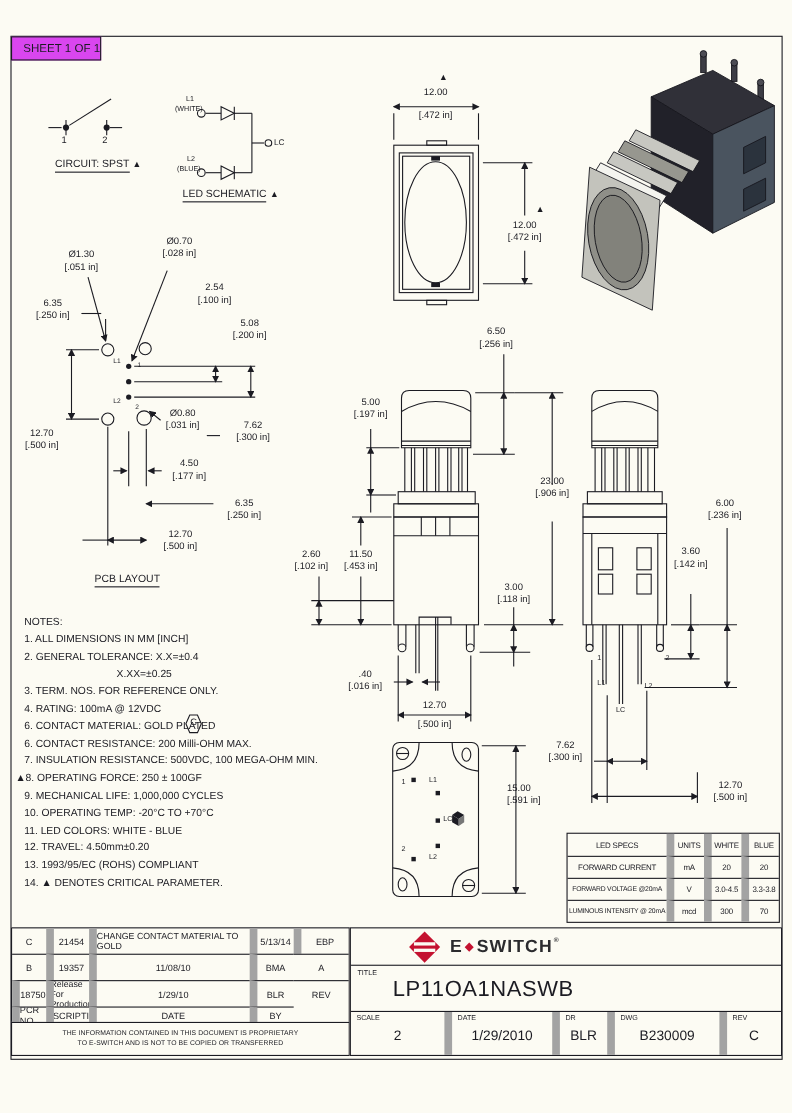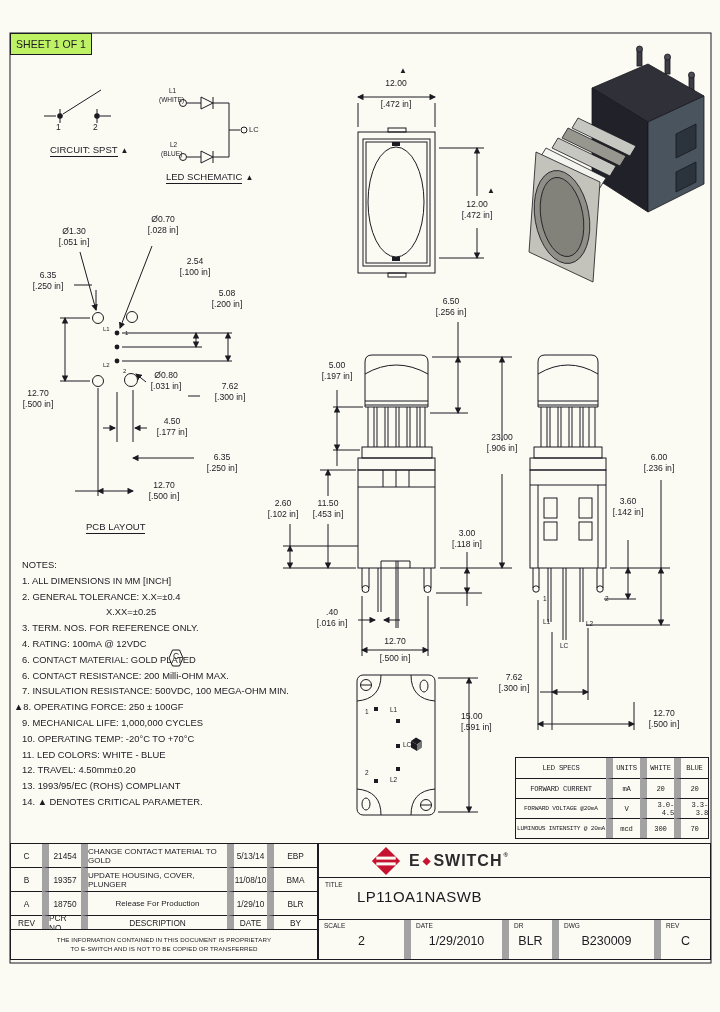--- a/index.html
+++ b/index.html
@@ -10,22 +10,22 @@
   .lineart .f{fill:#1b1b22;stroke:none;}
   .lineart .f2{fill:#777;stroke:none;}
   .iso *{stroke:#16161c;stroke-width:0.8;}
   .txt{position:absolute;z-index:2;white-space:nowrap;}
   .dim{position:absolute;z-index:2;text-align:center;font-size:8.6px;line-height:11px;white-space:nowrap;}
   .dim div{white-space:nowrap;}
   .lbl{font-size:9.5px;}
   .ulbl{border-bottom:1px solid #1b1b22;padding-bottom:1px;}
   .crit{font-size:8px;margin-left:3px;}
   .tiny{font-size:6.5px;}
-  .sheetbox{left:10px;top:33px;width:80px;height:20px;border:1.2px solid #1b1b22;background:#bef264;
-    font-size:10.5px;line-height:20px;text-align:center;z-index:3;position:absolute;}
+  .sheetbox{left:10px;top:33px;width:80px;height:20px;border:1.2px solid #1b1b22;background:#d946ef;
+    font-size:10.5px;line-height:20px;text-align:right;z-index:3;position:absolute;}
   .notes{position:absolute;left:22px;top:557px;z-index:2;font-size:9.4px;line-height:15.8px;}
   .notes .tol2{padding-left:84px;}
   .notes .n8{margin-left:-8px;}
   .hexC{position:absolute;left:169px;top:651px;width:14px;z-index:3;font-size:8.5px;text-align:center;}
   
   .revtable{position:absolute;left:10px;top:843px;width:306px;height:86px;z-index:3;
     display:grid;grid-template-columns:31px 39px 146px 40px 1fr;grid-template-rows:23px 24px 24px 1fr;
     border:1.3px solid #1b1b22;font-size:8.3px;background:#fcfbf3;}
   .revtable div{display:flex;align-items:center;justify-content:center;overflow:hidden;}
   .bl{border-left:7px solid #a3a3a3;}
@@ -35,30 +35,30 @@
     letter-spacing:0.1px;background:#fcfbf3;}
   
   .titleblock{position:absolute;left:318px;top:843px;width:393px;height:117px;z-index:3;border:1.4px solid #1b1b22;
     background:#fcfbf3;box-sizing:border-box;display:flex;flex-direction:column;}
   .logorow{height:33px;border-bottom:1px solid #1b1b22;display:flex;align-items:center;padding-left:52px;}
   .logotext{font-size:16px;font-weight:bold;letter-spacing:1px;color:#2b2b2e;margin-left:8px;display:flex;align-items:center;}
   .logodiamond{color:#c41230;font-size:10px;margin:0 2px;}
   .reg{font-size:6px;vertical-align:super;margin-left:1px;align-self:flex-start;}
   .titlerow{height:41px;border-bottom:1px solid #1b1b22;position:relative;}
   .titlerow .label{position:absolute;left:6px;top:3px;font-size:6.5px;}
-  .titlerow .value{position:absolute;left:38px;top:10px;font-size:15px;letter-spacing:0.5px;}
+  .titlerow .value{position:absolute;left:38px;top:10px;font-size:20px;letter-spacing:0.5px;}
   .tbrow{flex:1;display:grid;grid-template-columns:85px 98px 50px 102px 1fr;}
   .tbcell{position:relative;}
   .tbcell .label{position:absolute;left:5px;top:2px;font-size:6.5px;}
   .tbcell .value{position:absolute;left:0;right:0;top:14px;text-align:center;font-size:12.5px;}
   
   .ledtable{position:absolute;left:515px;top:757px;width:192px;height:80px;z-index:3;
     display:grid;grid-template-columns:90px 34px 34px 1fr;grid-template-rows:20px 20px 20px 1fr;
     border:1.3px solid #1b1b22;font-size:7.2px;background:#fcfbf3;}
-  .ledtable div{display:flex;align-items:center;justify-content:center;text-align:right;overflow:hidden;letter-spacing:-0.2px;font-family:Liberation Mono, monospace;}
+  .ledtable div{display:flex;align-items:center;justify-content:center;text-align:left;overflow:hidden;letter-spacing:-0.2px;}
   .ledtable .long{font-size:6.2px;}
 </style>
 </head>
 <body>
 
 <div class="page">
 
 <svg class="art" width="720" height="1012" viewBox="0 0 720 1012">
   <defs>
     <marker id="ar" viewBox="0 0 10 10" refX="8.5" refY="5" markerWidth="6.5" markerHeight="6.5" orient="auto-start-reverse">
@@ -472,21 +472,20 @@
 <div class="hexC">C</div>
 
 <div class="revtable">
   <div>C</div>
   <div class="bl">21454</div>
   <div class="bl" style="font-size:8px">CHANGE CONTACT MATERIAL TO GOLD</div>
   <div class="bl">5/13/14</div>
   <div class="bl">EBP</div>
   <div class="bt">B</div>
   <div class="bl bt">19357</div>
-  <div class="bl bt" style="font-size:8px">UPDATE HOUSING, COVER, PLUNGER</div>
   <div class="bl bt">11/08/10</div>
   <div class="bl bt">BMA</div>
   <div class="bt">A</div>
   <div class="bl bt">18750</div>
   <div class="bl bt" style="font-size:8px">Release For Production</div>
   <div class="bl bt">1/29/10</div>
   <div class="bl bt">BLR</div>
   <div class="bt">REV</div>
   <div class="bl bt">PCR NO</div>
   <div class="bl bt">DESCRIPTION</div>

